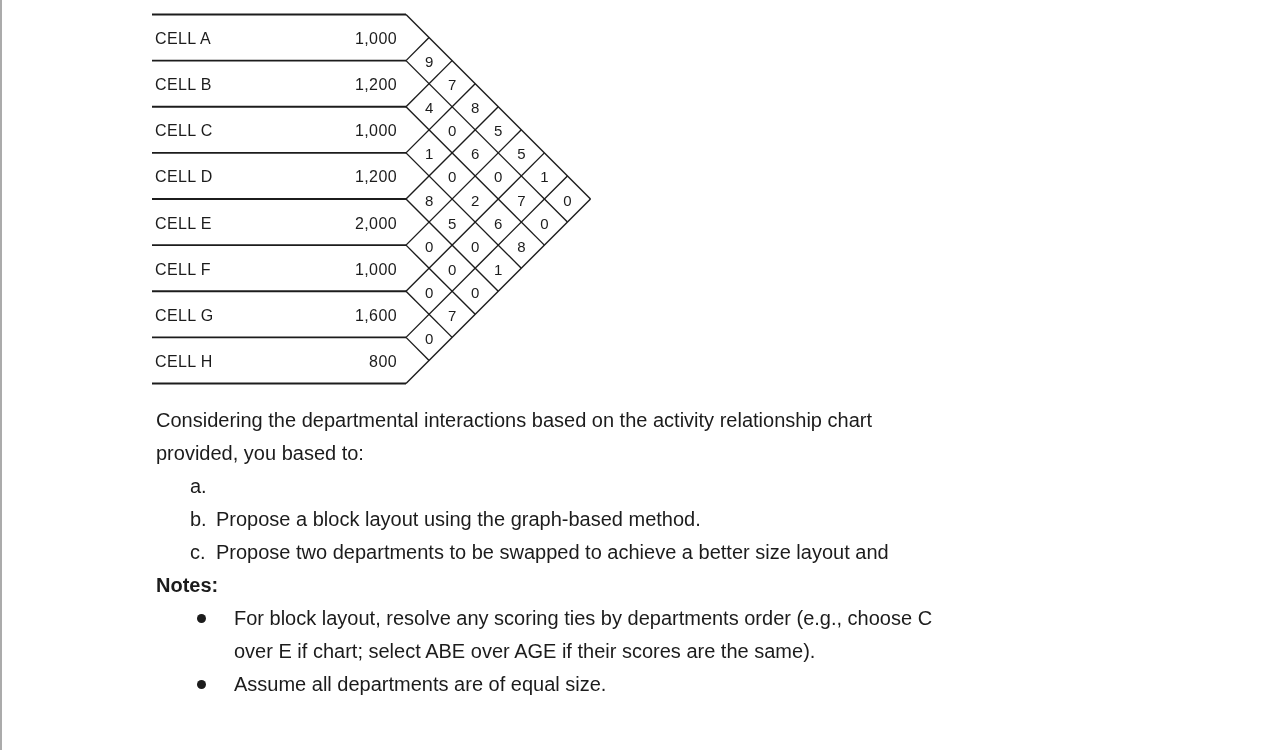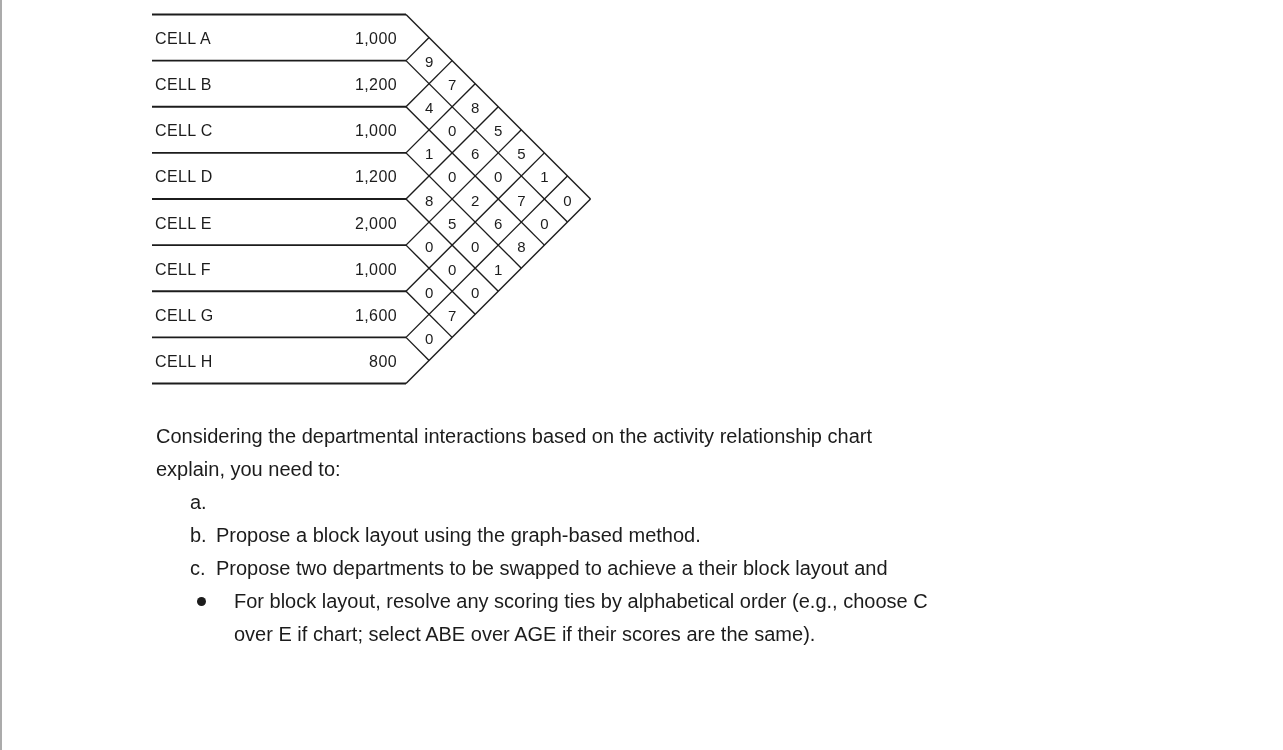--- a/index.html
+++ b/index.html
@@ -24,21 +24,21 @@
   #rel-chart .cell-area{
     font-family:"Liberation Sans",sans-serif;font-size:16px;letter-spacing:0.4px;
     dominant-baseline:central;text-anchor:end;
   }
   #rel-chart .rating{
     font-family:"Liberation Sans",sans-serif;font-size:15px;
     dominant-baseline:central;text-anchor:middle;
   }
   
   .text-block{
-    position:absolute;left:156px;top:420px;
+    position:absolute;left:156px;top:404px;
     font-size:20px;line-height:33px;white-space:nowrap;
   }
   .t-line{display:block;}
   .task{display:flex;}
   .task .marker{margin-left:34px;width:26px;flex:0 0 26px;}
   .note-head{font-weight:700;}
   .note{display:flex;}
   .bullet{
     flex:0 0 9px;width:9px;height:9px;border-radius:50%;
     background:#1c1c1c;margin-left:41px;margin-right:28px;margin-top:12px;
@@ -116,37 +116,42 @@
     <text x="429.0625" y="246.125" class="rating">0</text>
     <text x="452.125" y="269.1875" class="rating">0</text>
     <text x="475.1875" y="292.25" class="rating">0</text>
     <text x="429.0625" y="292.25" class="rating">0</text>
     <text x="452.125" y="315.3125" class="rating">7</text>
     <text x="429.0625" y="338.375" class="rating">0</text>
   </svg>
 
 <div class="text-block">
   <span class="t-line">Considering the departmental interactions based on the activity relationship chart</span>
-  <span class="t-line">explain, you need to:</span>
+  <span class="t-line">provided, you based to:</span>
 
   <div class="task">
     <span class="marker">a.</span>
   </div>
   <div class="task">
     <span class="marker">b.</span>
     <span>Propose a block layout using the graph-based method.</span>
   </div>
   <div class="task">
     <span class="marker">c.</span>
     <span>
-      <span class="t-line">Propose two departments to be swapped to achieve a their block layout and</span>
+      <span class="t-line">Propose two departments to be swapped to achieve a better size layout and</span>
     </span>
   </div>
 
+  <span class="t-line note-head">Notes:</span>
 
   <div class="note">
     <span class="bullet"></span>
     <span>
-      <span class="t-line">For block layout, resolve any scoring ties by alphabetical order (e.g., choose C</span>
+      <span class="t-line">For block layout, resolve any scoring ties by departments order (e.g., choose C</span>
       <span class="t-line">over E if chart; select ABE over AGE if their scores are the same).</span>
     </span>
+  </div>
+  <div class="note">
+    <span class="bullet"></span>
+    <span>Assume all departments are of equal size.</span>
   </div>
 </div>
 
 </body></html>

